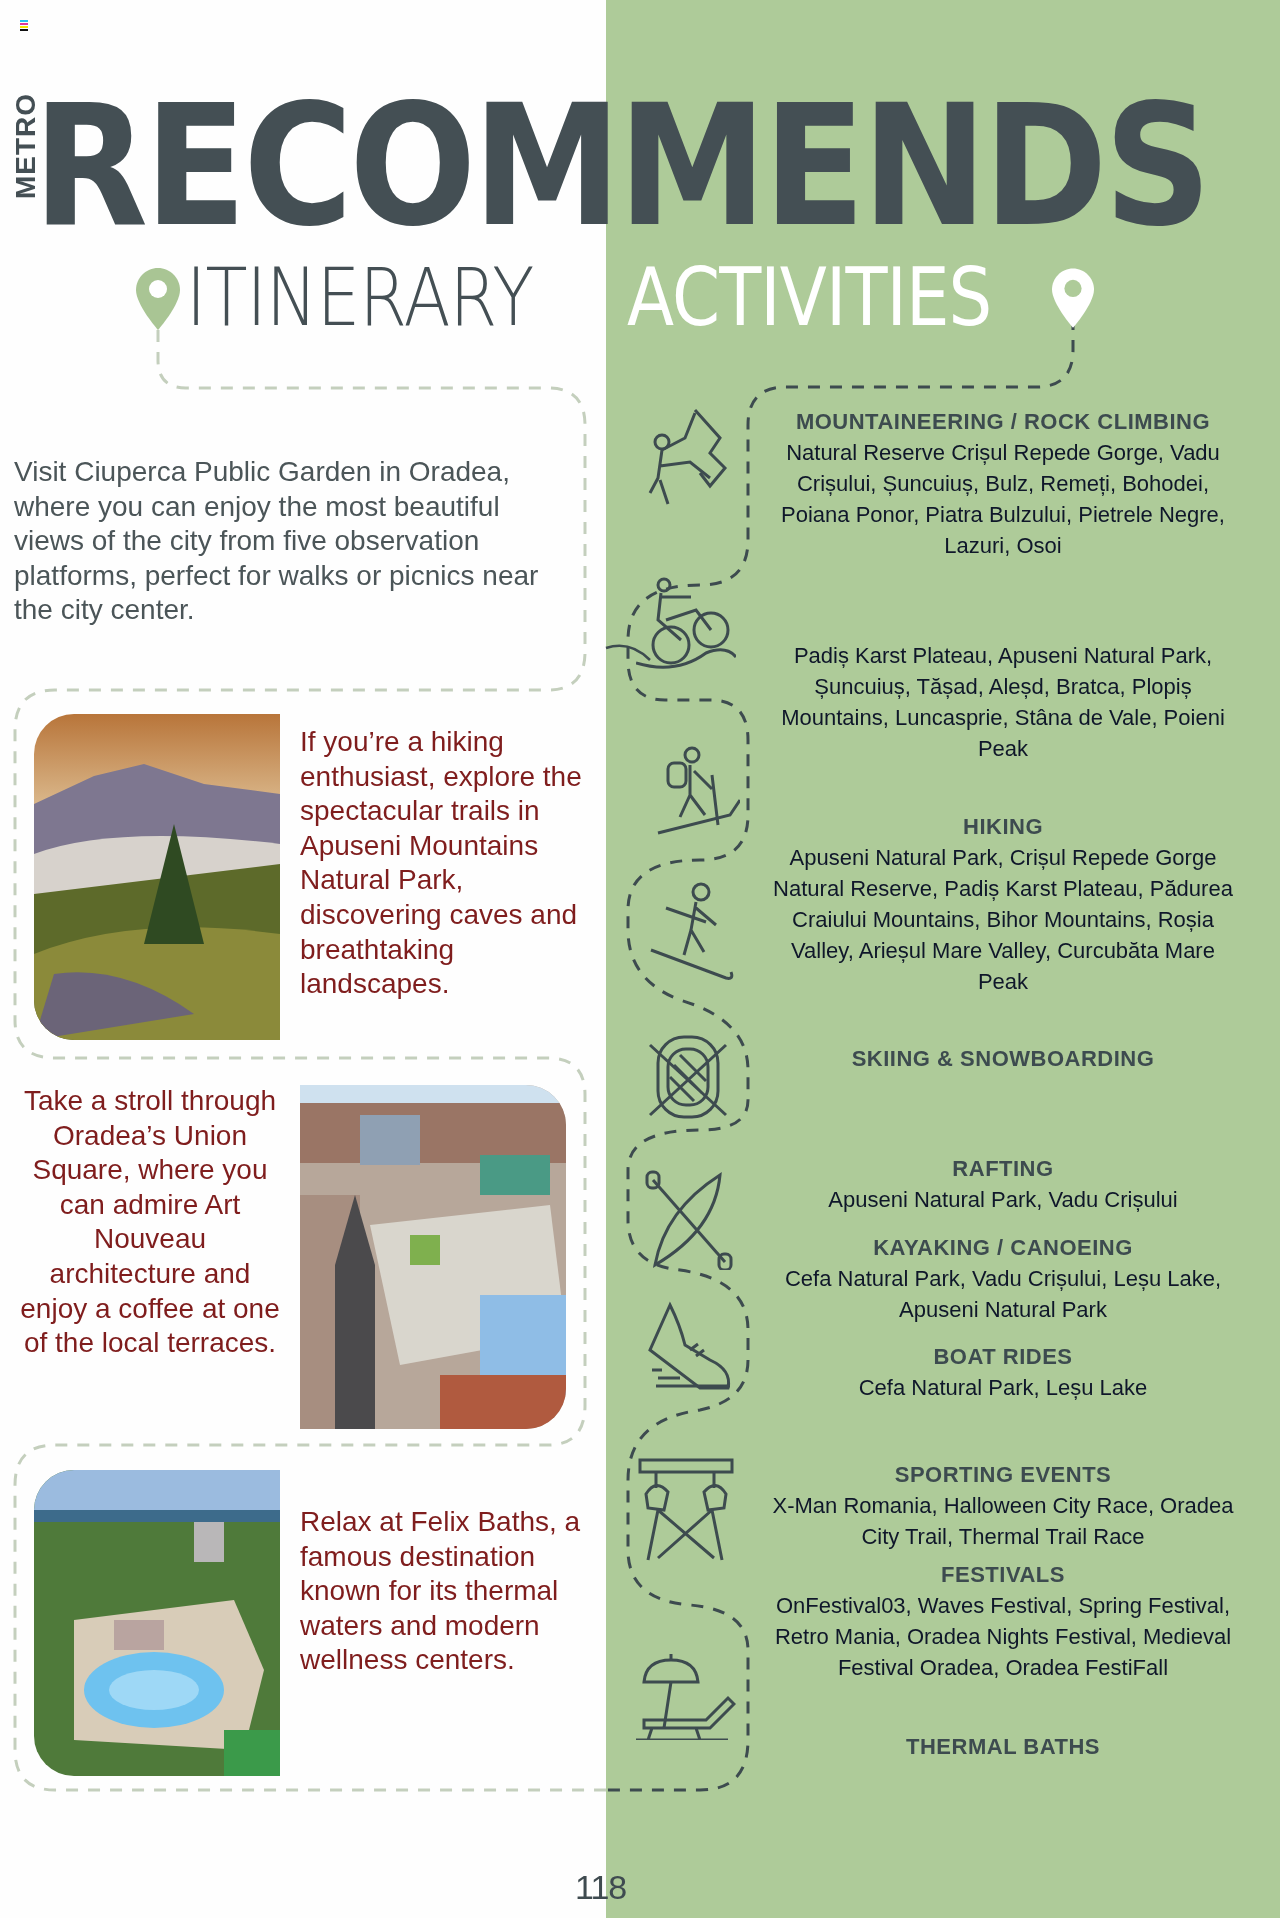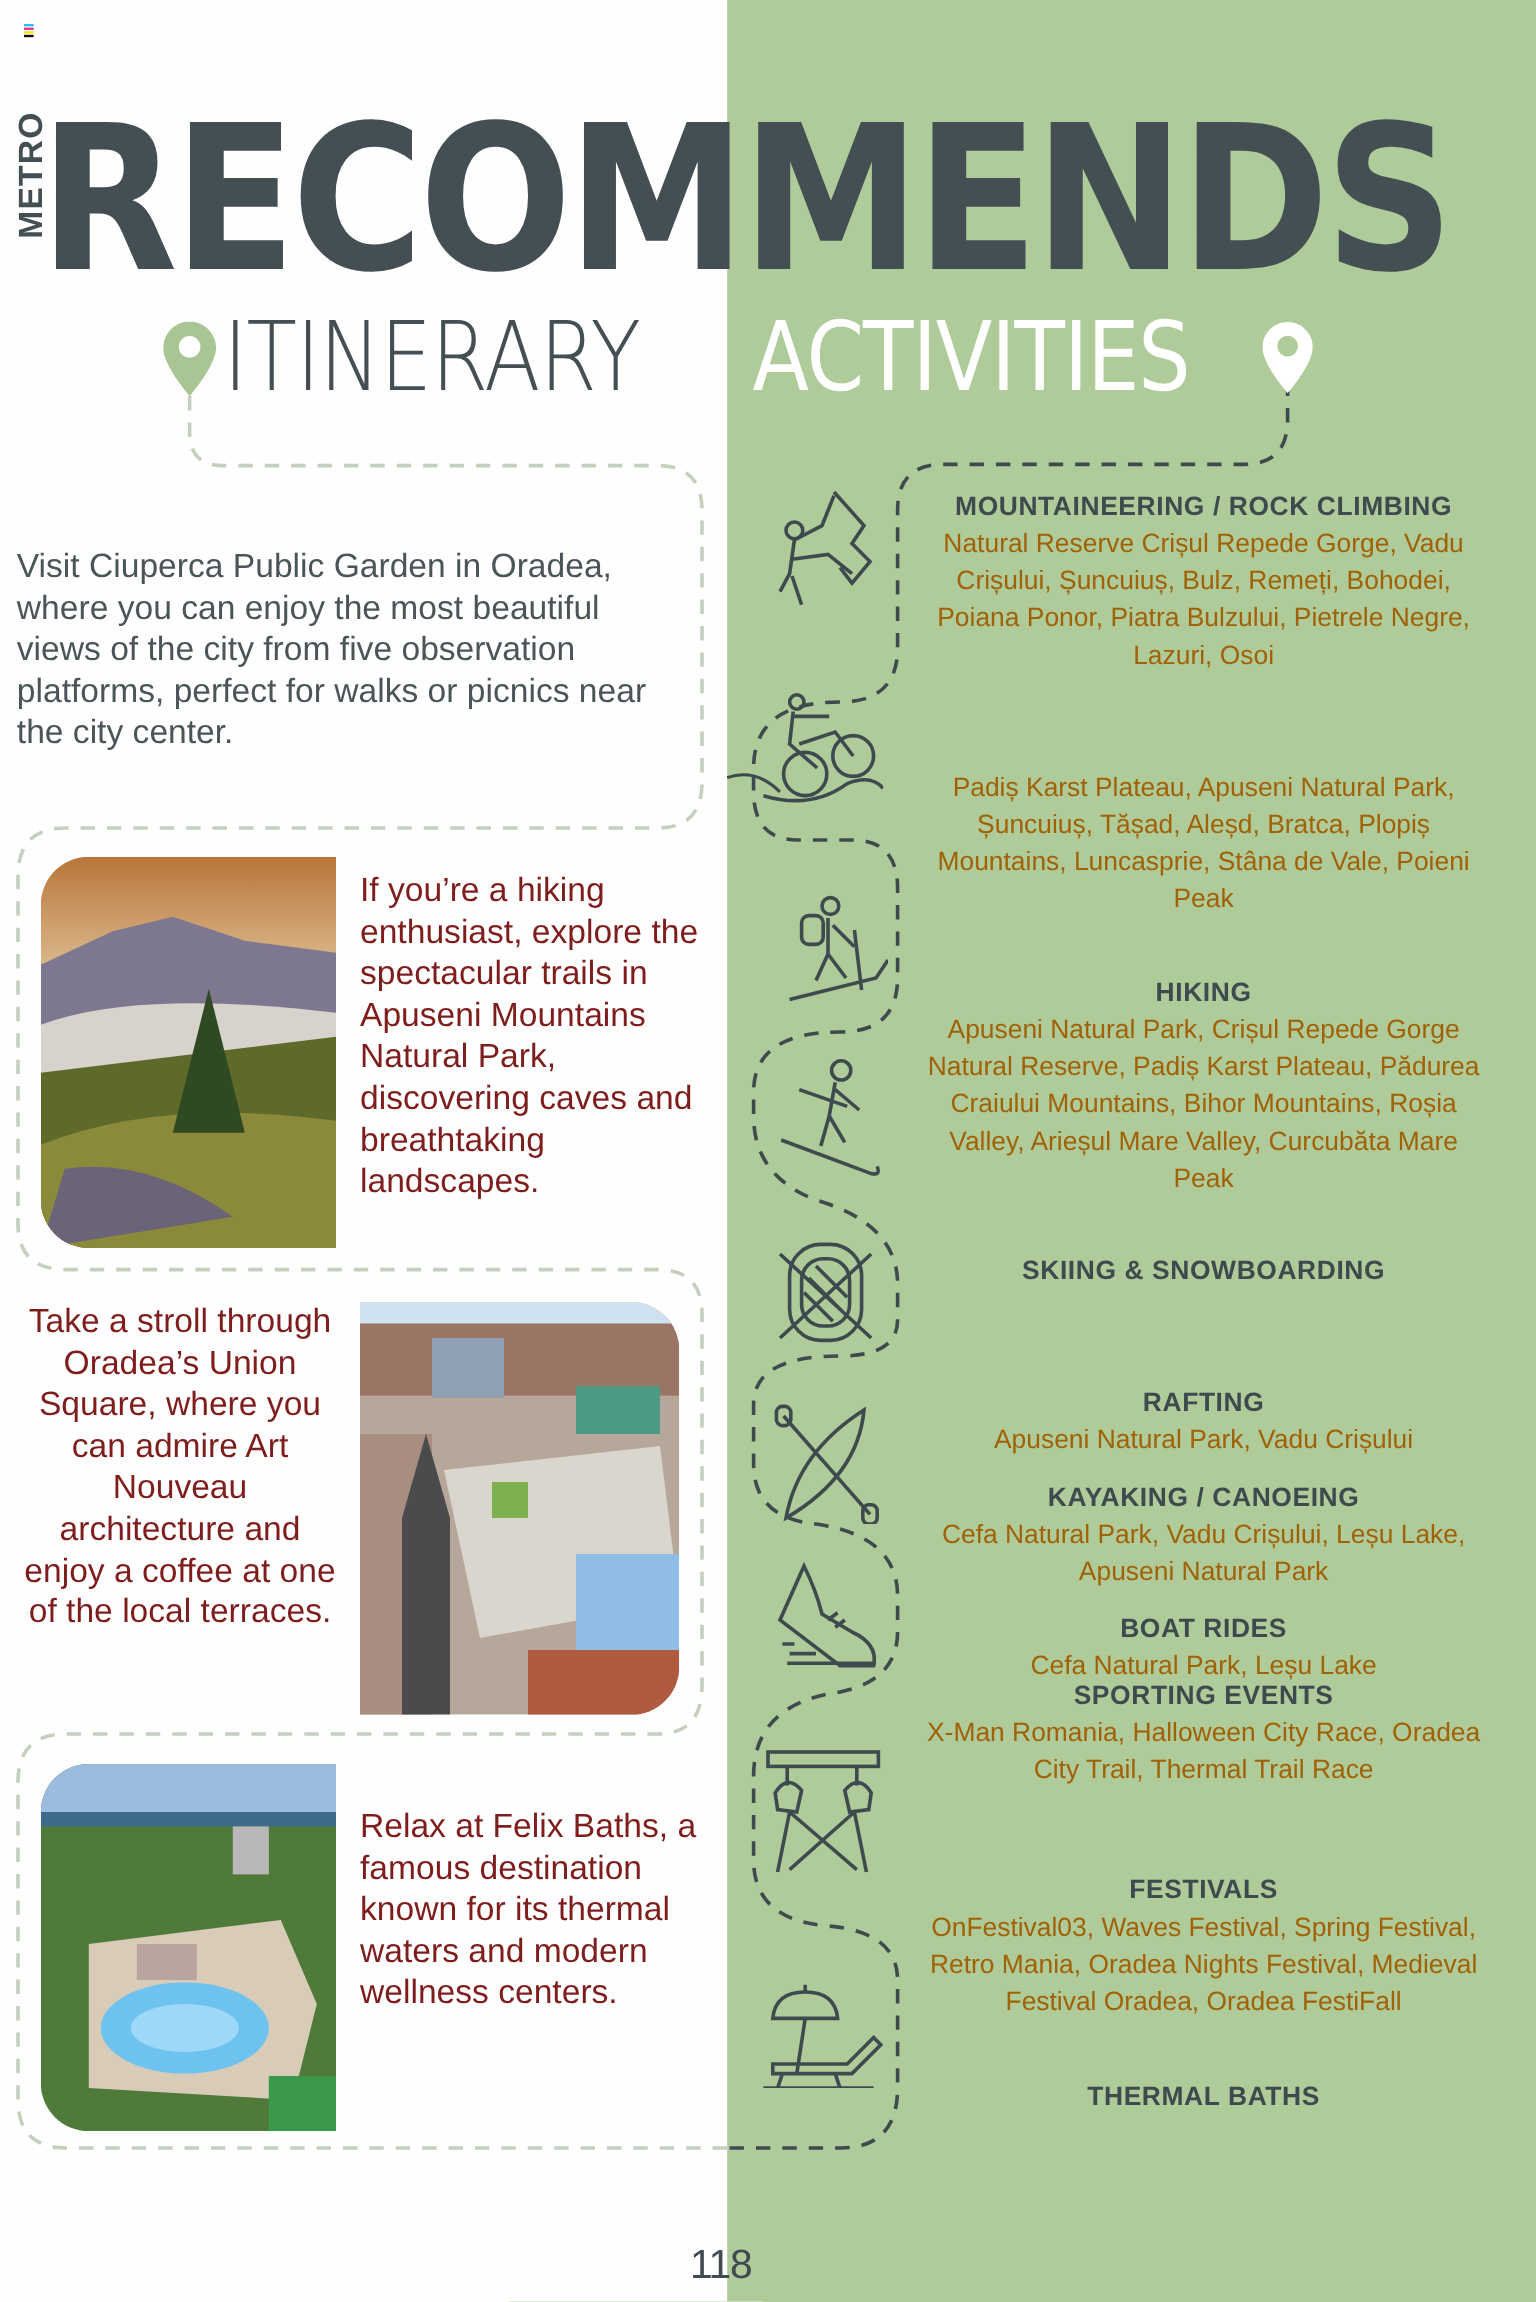--- a/index.html
+++ b/index.html
@@ -12,21 +12,21 @@
   .itinerary{position:absolute;left:186px;top:258px;font-family:"DejaVu Sans",sans-serif;font-weight:300;font-size:80px;line-height:80px;color:#444f54;letter-spacing:-1px;white-space:nowrap;transform:scaleX(0.86);transform-origin:left top;}
   .activities-title{position:absolute;left:627px;top:258px;font-family:"DejaVu Sans",sans-serif;font-size:80px;line-height:80px;color:#ffffff;letter-spacing:-1px;white-space:nowrap;transform:scaleX(0.86);transform-origin:left top;}
   .pin{position:absolute;}
   .paths{position:absolute;left:0;top:0;}
   .intro{position:absolute;left:14px;top:455px;width:560px;font-size:28px;line-height:34.6px;color:#4b5558;}
   .card-text{position:absolute;font-size:28px;line-height:34.6px;color:#7f1d1d;}
   .photo{position:absolute;overflow:hidden;}
   .photo svg{display:block;}
   .activity{position:absolute;left:768px;width:470px;text-align:center;}
   .act-title{font-weight:bold;font-size:22px;line-height:31px;color:#3d4b4f;letter-spacing:0.5px;}
-  .act-places{font-size:22px;line-height:31px;color:#a16207;}
+  .act-places{font-size:22px;line-height:31px;color:#0f172a;}
   .icon{position:absolute;}
   .page-number{position:absolute;left:575px;top:1837px;font-size:34px;color:#3f4b50;letter-spacing:-1px;margin-top:31px;}
 </style>
 </head>
 <body>
 
 <div class="green-panel"></div>
 
 <div class="reg-mark">
   <i style="background:#29c0f0"></i>
@@ -181,21 +181,21 @@
   <div class="act-places">Apuseni Natural Park, Vadu Crișului</div>
 </div>
 <div class="activity" style="top:1232px">
   <div class="act-title">KAYAKING / CANOEING</div>
   <div class="act-places">Cefa Natural Park, Vadu Crișului, Leșu Lake, Apuseni Natural Park</div>
 </div>
 <div class="activity" style="top:1341px">
   <div class="act-title">BOAT RIDES</div>
   <div class="act-places">Cefa Natural Park, Leșu Lake</div>
 </div>
-<div class="activity" style="top:1397px">
+<div class="activity" style="top:1459px">
   <div class="act-title">SPORTING EVENTS</div>
   <div class="act-places">X-Man Romania, Halloween City Race, Oradea City Trail, Thermal Trail Race</div>
 </div>
 <div class="activity" style="top:1559px">
   <div class="act-title">FESTIVALS</div>
   <div class="act-places">OnFestival03, Waves Festival, Spring Festival, Retro Mania, Oradea Nights Festival, Medieval Festival Oradea, Oradea FestiFall</div>
 </div>
 <div class="activity" style="top:1731px">
   <div class="act-title">THERMAL BATHS</div>
 </div>

